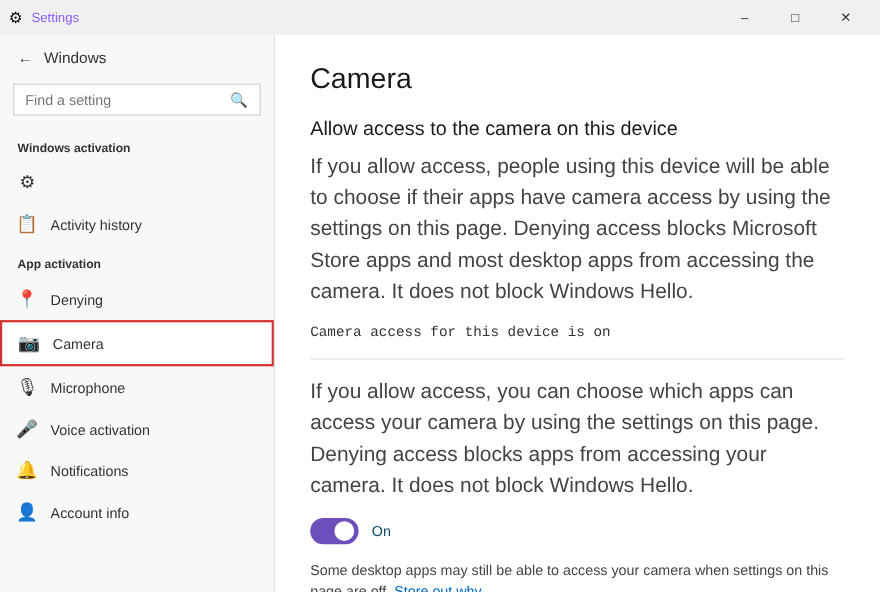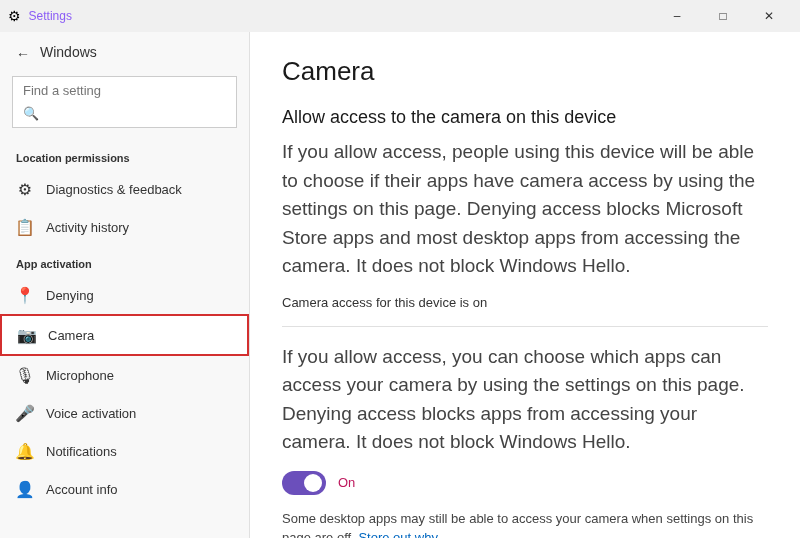--- a/index.html
+++ b/index.html
@@ -79,21 +79,20 @@
     }
 
     .sidebar-search {
       margin: 4px 12px 12px 12px;
       display: flex;
       align-items: flex-start;
       border: 1px solid #ccc;
       background: white;
       padding: 6px 10px;
       gap: 8px;
-      flex-direction: column;
     }
     .sidebar-search input {
       border: none;
       outline: none;
       font-size: 13px;
       flex: 1;
       color: #333;
       background: transparent;
     }
 
@@ -156,20 +155,21 @@
       font-size: 19px;
       color: #444;
       line-height: 1.5;
       margin-bottom: 14px;
     }
 
     .status-label {
       font-size: 13px;
       color: #333;
       margin-bottom: 10px;
+      font-family: Liberation Mono, monospace;
     }
 
     .change-btn {
       background: #e0e0e0;
       border: none;
       padding: 7px 18px;
       font-size: 13px;
       cursor: pointer;
       color: #333;
       margin-bottom: 24px;
@@ -201,21 +201,21 @@
       width: 18px;
       height: 18px;
       background: white;
       border-radius: 50%;
       position: absolute;
       top: 3px;
       right: 4px;
     }
     .toggle-label {
       font-size: 13px;
-      color: #be185d;
+      color: #0c4a6e;
     }
 
     .note-text {
       font-size: 13px;
       color: #444;
       line-height: 1.5;
       margin-bottom: 6px;
     }
     .link-text {
       color: #0067c0;
@@ -245,25 +245,24 @@
     <div class="sidebar-back">
       <span>←</span>
       <span>Windows</span>
     </div>
 
     <div class="sidebar-search">
       <input type="text" placeholder="Find a setting" style="">
       <span style="font-size:13px; color:#666;">🔍</span>
     </div>
 
-    <div class="sidebar-section-label">Location permissions</div>
+    <div class="sidebar-section-label">Windows activation</div>
 
     <div class="sidebar-item">
       <span class="icon">⚙</span>
-      <span>Diagnostics &amp; feedback</span>
     </div>
     <div class="sidebar-item">
       <span class="icon">📋</span>
       <span>Activity history</span>
     </div>
 
     <div class="sidebar-section-label">App activation</div>
 
     <div class="sidebar-item">
       <span class="icon">📍</span>

